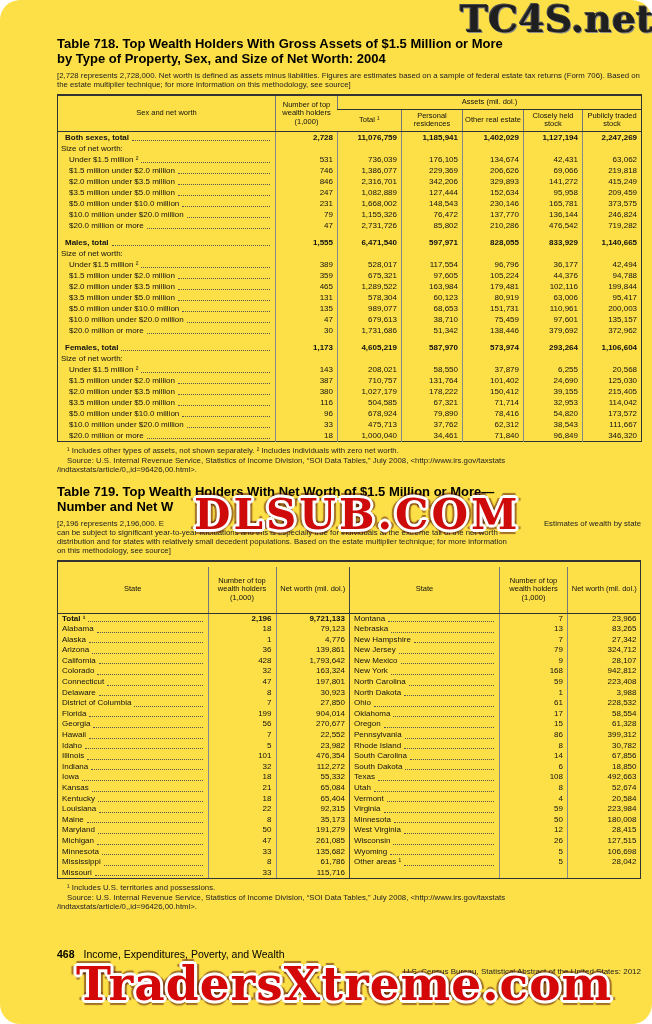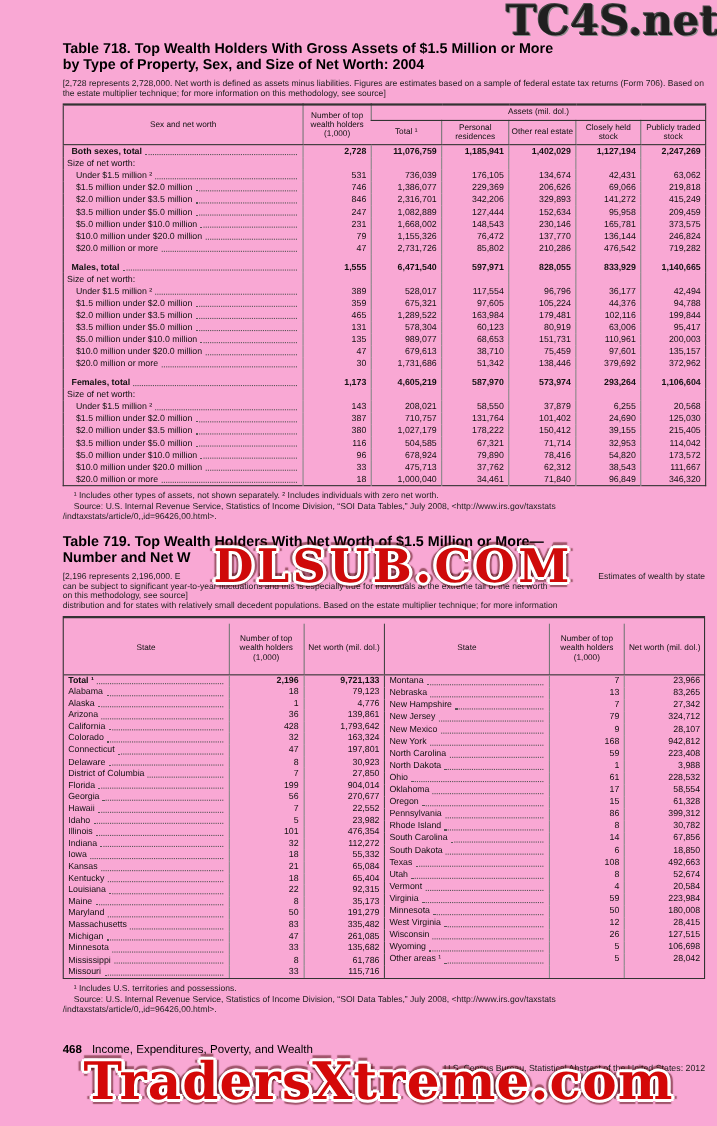--- a/index.html
+++ b/index.html
@@ -4,21 +4,21 @@
 <style>
   * { margin:0; padding:0; box-sizing:border-box; }
   html,body { width:652px; height:1024px; }
   body {
     background:#ffffff;
     font-family:"Liberation Sans", sans-serif;
     color:#111;
     position:relative;
     overflow:hidden;
   }
-  .page { position:absolute; inset:0; background:#f9a8d4; }
+  .page { position:absolute; inset:0; background:#fde047;border-radius:20px; }
 
   .sec { position:absolute; left:57px; width:584px; }
 
   .ttl { font-size:13px; line-height:15px; font-weight:bold; color:#000; }
   .ttl .tl { display:block; }
 
   .note { font-size:7.8px; line-height:9px; margin-top:5px; color:#222; }
   .noteline { display:block; }
   .noteline.split { display:flex; justify-content:space-between; }
 
@@ -520,22 +520,22 @@
     <h2 class="ttl">
       <span class="tl">Table 719. Top Wealth Holders With Net Worth of $1.5 Million or More—</span>
       <span class="tl">Number and Net W</span>
     </h2>
     <div class="note">
       <span class="noteline split">
         <span>[2,196 represents 2,196,000. E</span>
         <span>Estimates of wealth by state</span>
       </span>
       <span class="noteline">can be subject to significant year-to-year fluctuations and this is especially true for individuals at the extreme tail of the net worth</span>
+      <span class="noteline">distribution and for states with relatively small decedent populations. Based on the estate multiplier technique; for more information</span>
       <span class="noteline">on this methodology, see source]</span>
-      <span class="noteline">distribution and for states with relatively small decedent populations. Based on the estate multiplier technique; for more information</span>
     </div>
 
     <div class="t719wrap">
       <table class="t t719 half-left">
         <colgroup>
             <col style="width:150px">
             <col style="width:68px">
             <col style="width:73px">
           </colgroup>
         <thead>
@@ -748,30 +748,20 @@
             </tr>
             <tr class="item">
               <td class="stub">
                 <div class="stubflex">
                   <span class="lbl">Maryland</span>
                   <span class="leader"></span>
                 </div>
               </td>
               <td class="num">50</td>
               <td class="num">191,279</td>
-            </tr>
-            <tr class="item">
-              <td class="stub">
-                <div class="stubflex">
-                  <span class="lbl">Massachusetts</span>
-                  <span class="leader"></span>
-                </div>
-              </td>
-              <td class="num">83</td>
-              <td class="num">335,482</td>
             </tr>
             <tr class="item">
               <td class="stub">
                 <div class="stubflex">
                   <span class="lbl">Michigan</span>
                   <span class="leader"></span>
                 </div>
               </td>
               <td class="num">47</td>
               <td class="num">261,085</td>

